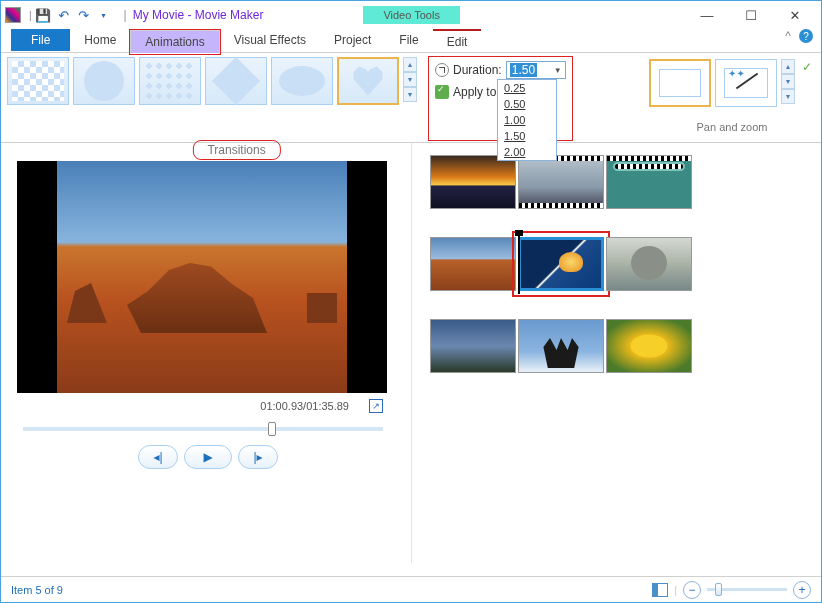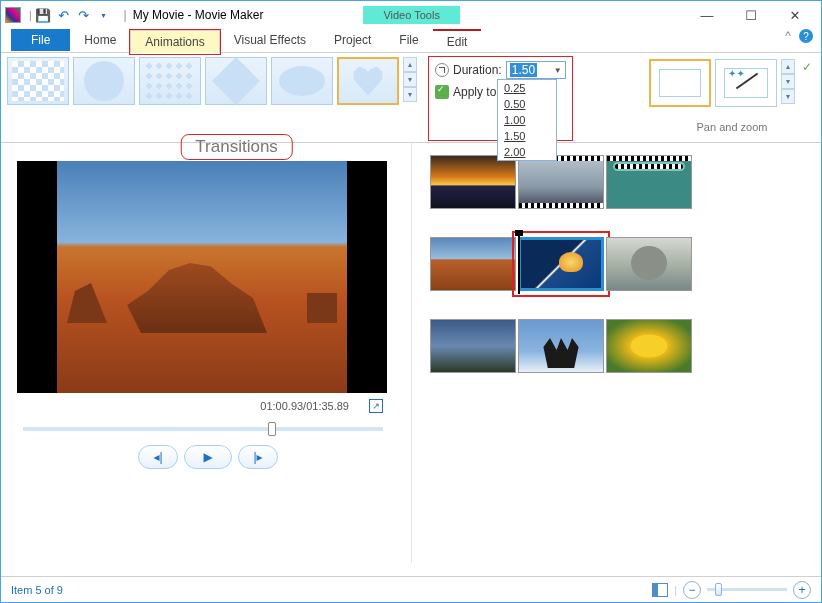--- a/index.html
+++ b/index.html
@@ -4,49 +4,49 @@
 <style>
 * { box-sizing: border-box; margin: 0; padding: 0; font-family: "Segoe UI", Tahoma, sans-serif; }
 body { width: 822px; height: 603px; background: #fff; border: 1px solid #4aa3df; overflow: hidden; position: relative; font-size: 12px; color: #333; }
 
 
 .titlebar { height: 28px; display: flex; align-items: center; padding: 0 4px; background: #fff; }
 .titlebar .appicon { width: 16px; height: 16px; background: linear-gradient(45deg,#f7931e,#2e3192,#ec008c,#00a651); border: 1px solid #999; margin-right: 4px; }
 .qat { display: flex; gap: 4px; margin-right: 6px; }
 .qat-ico { width: 16px; height: 16px; display: flex; align-items: center; justify-content: center; color: #2a6bbf; font-size: 13px; }
 .titlebar .sep { color: #999; margin: 0 6px; }
-.titlebar .title { color: #000000; }
+.titlebar .title { color: #6d28d9; }
 .vtools { margin-left: 100px; background: #5eead4; padding: 3px 20px; font-size: 11px; color: #555; }
 .win-ctrls { margin-left: auto; display: flex; }
 .win-ctrls div { width: 44px; height: 26px; display: flex; align-items: center; justify-content: center; font-size: 13px; color: #444; }
 
 
 .ribbon-tabs { height: 24px; display: flex; align-items: flex-start; border-bottom: 1px solid #d0d0d0; padding-left: 10px; }
 .tab { padding: 4px 14px; font-size: 12px; color: #444; cursor: pointer; }
 .tab.file { background: #1979ca; color: #fff; padding: 4px 20px; }
-.tab.active { border: 1px solid #d0d0d0; border-bottom: 1px solid #fff; background: #fef9c3; position: relative; top: 1px; }
+.tab.active { border: 1px solid #d0d0d0; border-bottom: 1px solid #fff; background: #c4b5fd; position: relative; top: 1px; }
 .tab.highlighted { outline: 1px solid #d22; }
 .ribbon-right { margin-left: auto; display: flex; align-items: center; gap: 8px; padding-right: 8px; }
 .help-ico { width: 14px; height: 14px; border-radius: 50%; background: #2a8fd4; color: #fff; font-size: 10px; display: flex; align-items: center; justify-content: center; }
 
 
 .ribbon { height: 90px; display: flex; background: #fff; border-bottom: 1px solid #d0d0d0; padding: 4px 6px 2px; }
 .gallery { display: flex; gap: 4px; align-items: flex-start; position: relative; }
 .trans-item { width: 62px; height: 48px; border: 1px solid #a9cff2; background: linear-gradient(#eaf3fc,#d7e9f9); display: flex; align-items: center; justify-content: center; }
 .trans-item.sel { border: 2px solid #eab54a; }
 .shape { background: #c9dff5; }
 .checker { background: repeating-conic-gradient(#c9dff5 0 25%, #fff 0 50%) 0 0/12px 12px; width: 52px; height: 40px; }
 .circle { width: 40px; height: 40px; border-radius: 50%; }
 .dots { width: 52px; height: 40px; background: radial-gradient(#c9dff5 40%, transparent 41%) 0 0/10px 10px; }
 .diamond { width: 34px; height: 34px; transform: rotate(45deg); }
 .oval { width: 46px; height: 30px; border-radius: 50%; }
 .heart { width: 36px; height: 36px; background: #c9dff5; clip-path: polygon(50% 90%, 10% 45%, 10% 25%, 25% 10%, 45% 18%, 50% 25%, 55% 18%, 75% 10%, 90% 25%, 90% 45%); }
 .gal-spin { display: flex; flex-direction: column; width: 14px; }
 .gal-spin div { height: 15px; border: 1px solid #bcd4ea; background: #eaf3fc; font-size: 8px; display: flex; align-items: center; justify-content: center; color: #4a7db5; }
-.group-label { position: absolute; bottom: -20px; left: 50%; transform: translateX(-50%); font-size: 17px; color: #777; border-radius: 8px; }
+.group-label { position: absolute; bottom: -20px; left: 50%; transform: translateX(-50%); font-size: 12px; color: #777; border-radius: 8px; }
 .group-label.boxed { border: 1px solid #d22; padding: 2px 14px; left: 56%; }
 
 .duration-grp { margin-left: 12px; padding: 4px 6px; position: relative; }
 .duration-grp.boxed { outline: 1px solid #d22; }
 .dur-row { display: flex; align-items: center; gap: 4px; margin-bottom: 6px; }
 .dur-ico { width: 14px; height: 14px; border-radius: 50%; border: 1px solid #888; position: relative; }
 .dur-ico::after { content: ""; position: absolute; width: 5px; height: 5px; border-top: 1px solid #555; border-right: 1px solid #555; top: 3px; left: 3px; }
 .dur-input { width: 60px; height: 18px; border: 1px solid #7aa9d6; padding: 0 3px; display: flex; align-items: center; justify-content: space-between; background: #fff; }
 .dur-input span:first-child { background: #3390d4; color: #fff; padding: 0 2px; }
 .dur-input .arrow { font-size: 8px; color: #555; }

